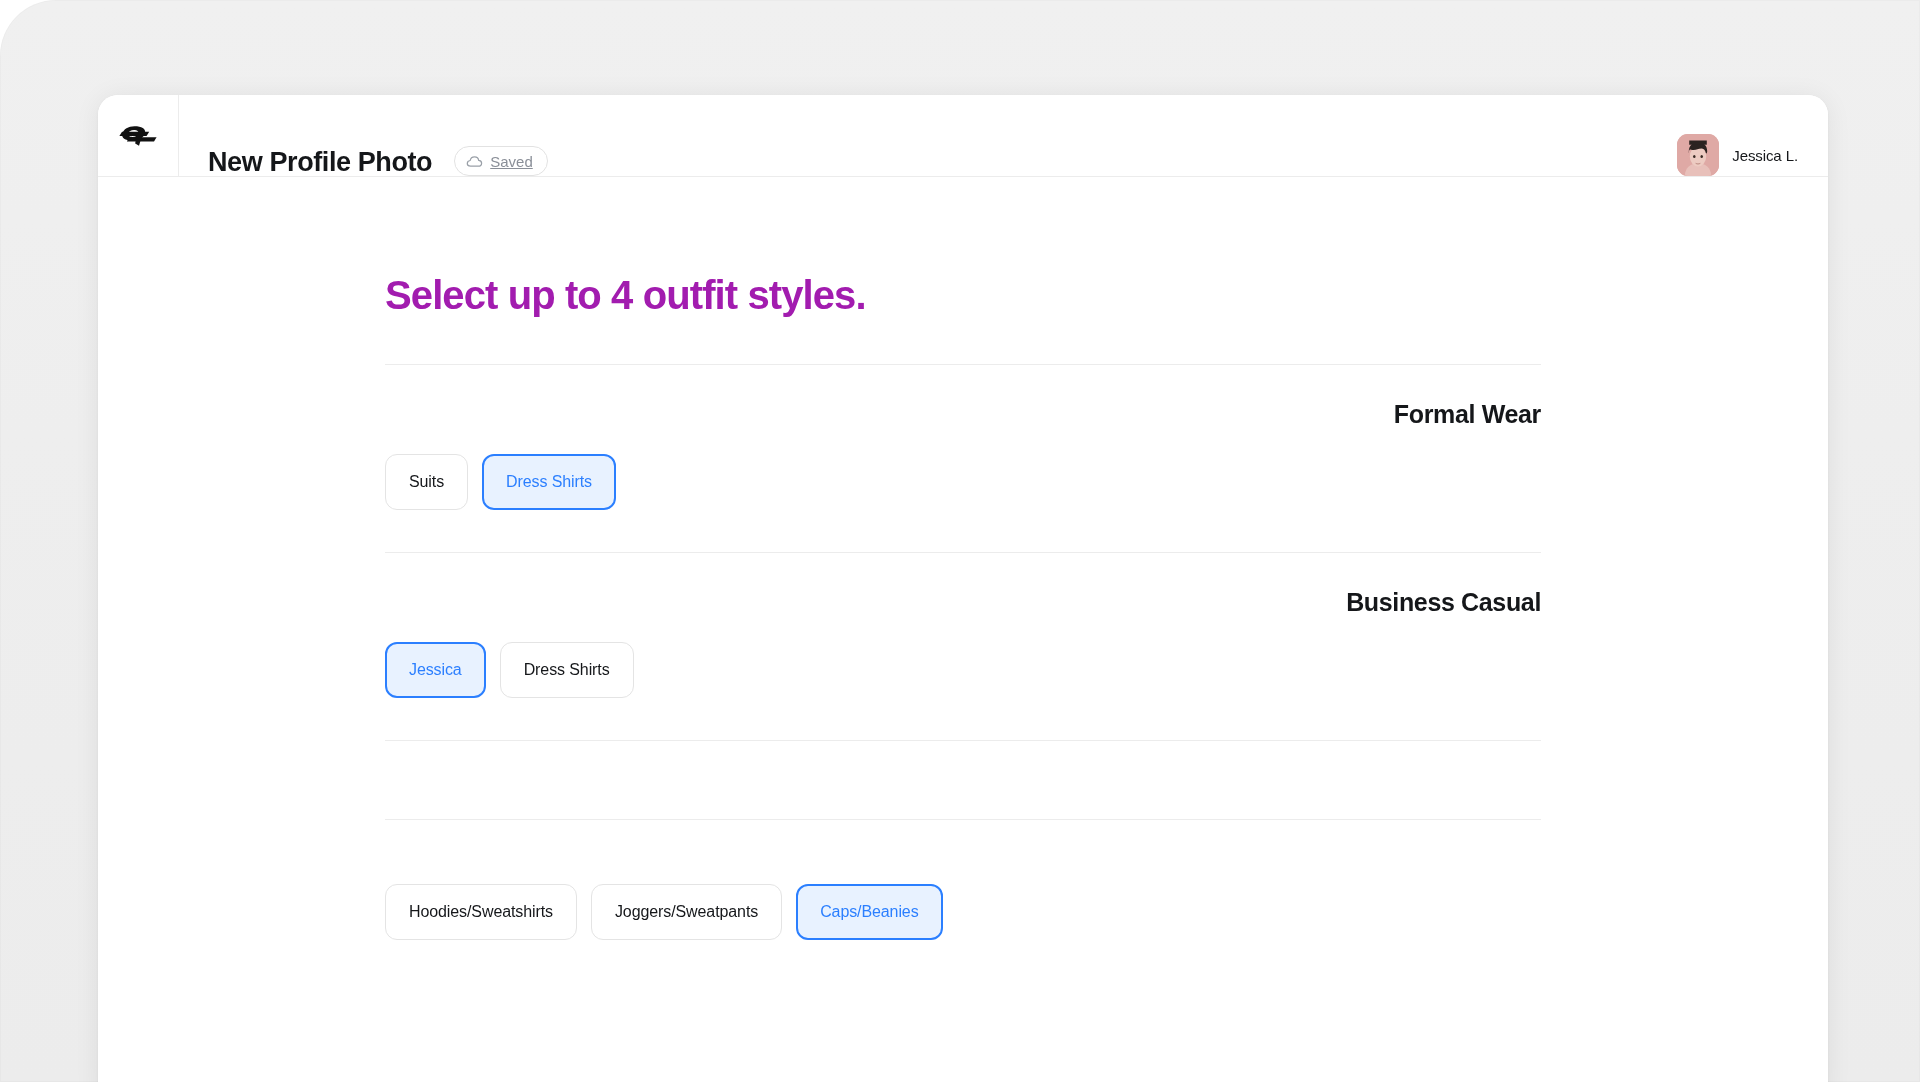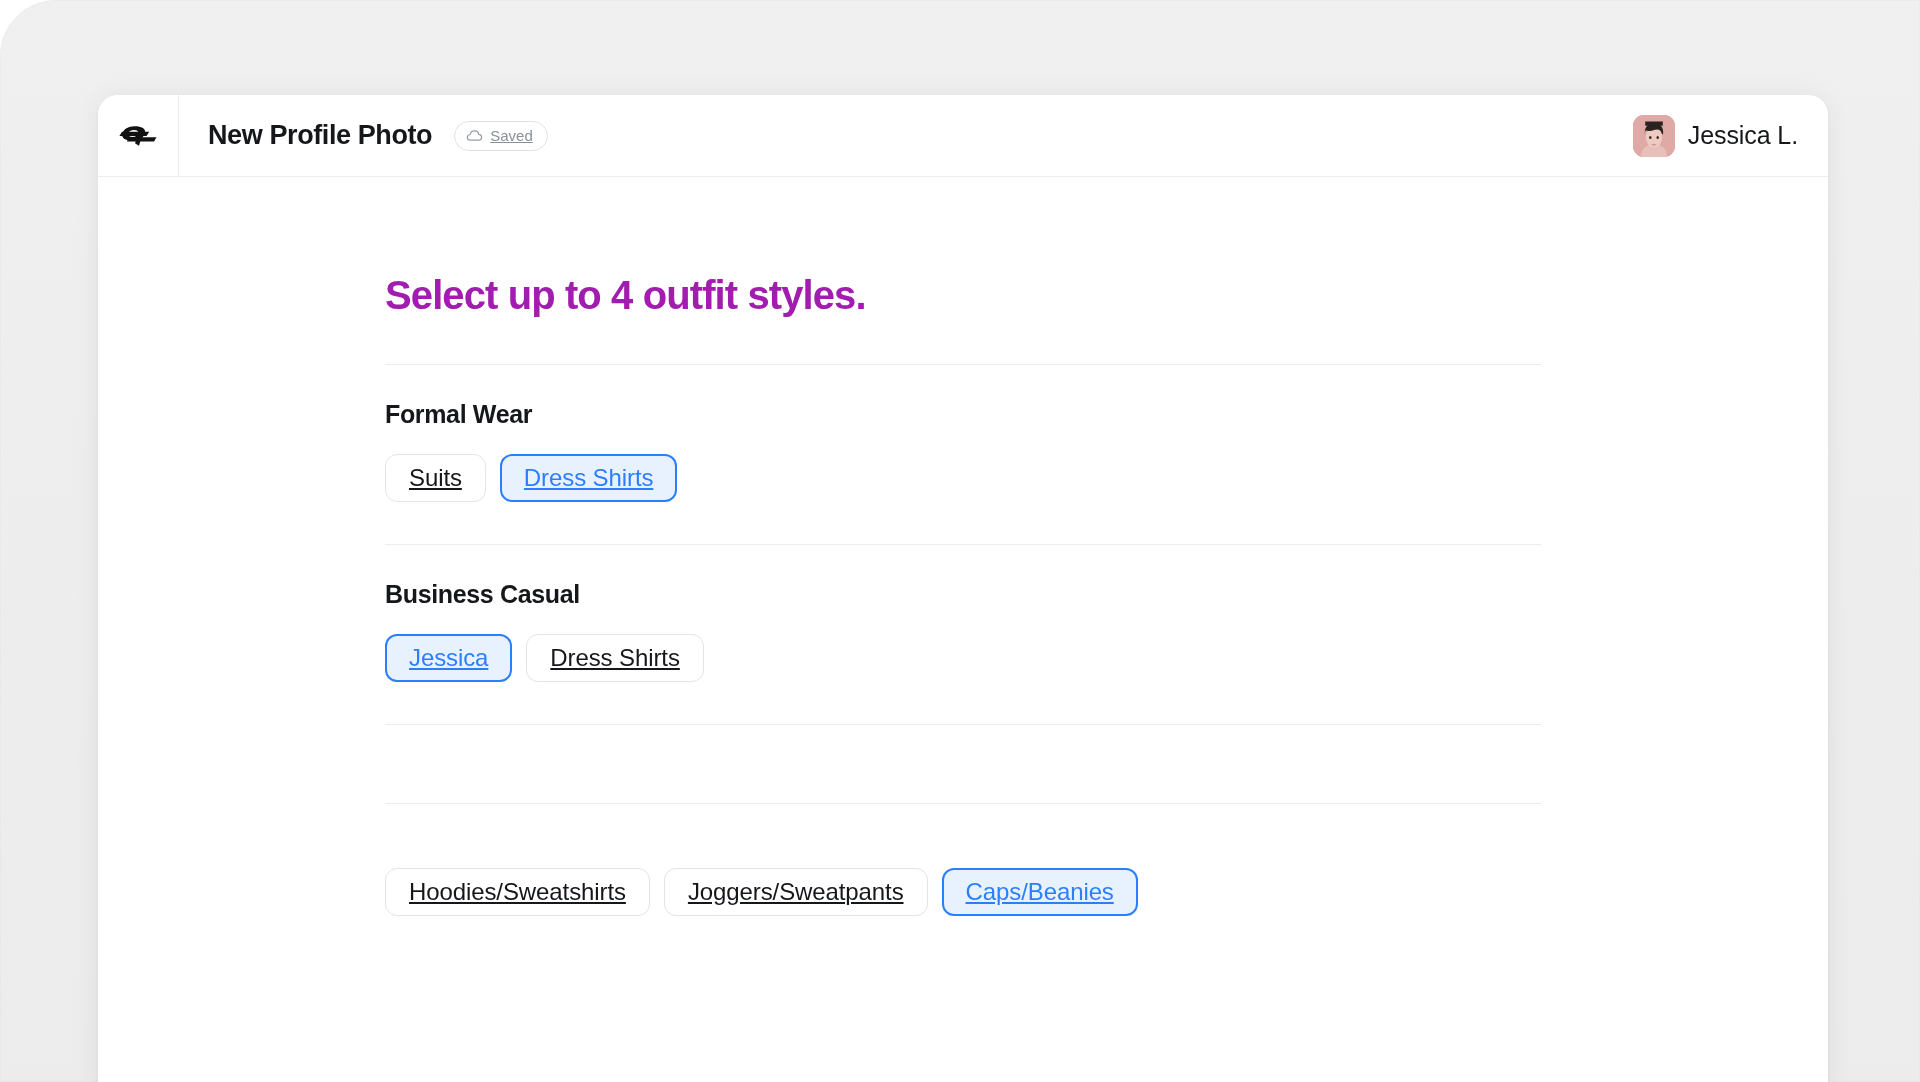--- a/index.html
+++ b/index.html
@@ -72,21 +72,21 @@
     flex: 0 0 81px;
   }
   .logo-mark {
     width: 44px;
     height: 30px;
     display: block;
   }
   .header-main {
     flex: 1;
     display: flex;
-    align-items: center;
+    align-items: flex-end;
     padding: 0 28px 0 29px;
   }
   .doc-title {
     font-size: 27px;
     font-weight: 700;
     color: #15171a;
     letter-spacing: -0.4px;
     line-height: 1;
   }
   .saved-badge {
@@ -118,21 +118,21 @@
     width: 42px;
     height: 42px;
     border-radius: 11px;
     overflow: hidden;
     background: #dfa8a4;
     position: relative;
     flex: 0 0 42px;
   }
   .avatar svg { display: block; width: 100%; height: 100%; }
   .user-name {
-    font-size: 25px;
+    font-size: 15px;
     color: #15171a;
     line-height: 1;
     letter-spacing: -0.1px;
   }
 
   
   .app-body {
     position: relative;
     height: 928px;
     overflow: hidden;
@@ -156,44 +156,44 @@
     margin: 46px 0 0 0;
   }
 
   .style-section { padding-top: 37px; }
   .section-title {
     font-size: 25px;
     font-weight: 700;
     color: #15171a;
     letter-spacing: -0.35px;
     line-height: 1;
+    text-align: right;
   }
   .chip-row {
     display: flex;
     flex-wrap: wrap;
     gap: 14px;
     margin-top: 27px;
     padding-bottom: 1px;
   }
   .chip {
-    height: 48px;
+    height: 56px;
     padding: 0 23px;
     display: inline-flex;
     align-items: center;
     justify-content: center;
     border-radius: 12px;
     border: 1px solid #e4e4e4;
     background: #ffffff;
-    font-size: 24px;
+    font-size: 16px;
     color: #15171a;
     line-height: 1;
     cursor: pointer;
     white-space: nowrap;
     letter-spacing: -0.1px;
-    text-decoration: underline;
   }
   .chip.selected {
     border: 2px solid #2b7fff;
     background: #e8f2ff;
     color: #2b7fff;
     font-weight: 500;
     padding: 0 22px;
   }
   .section-rule {
     height: 1px;

